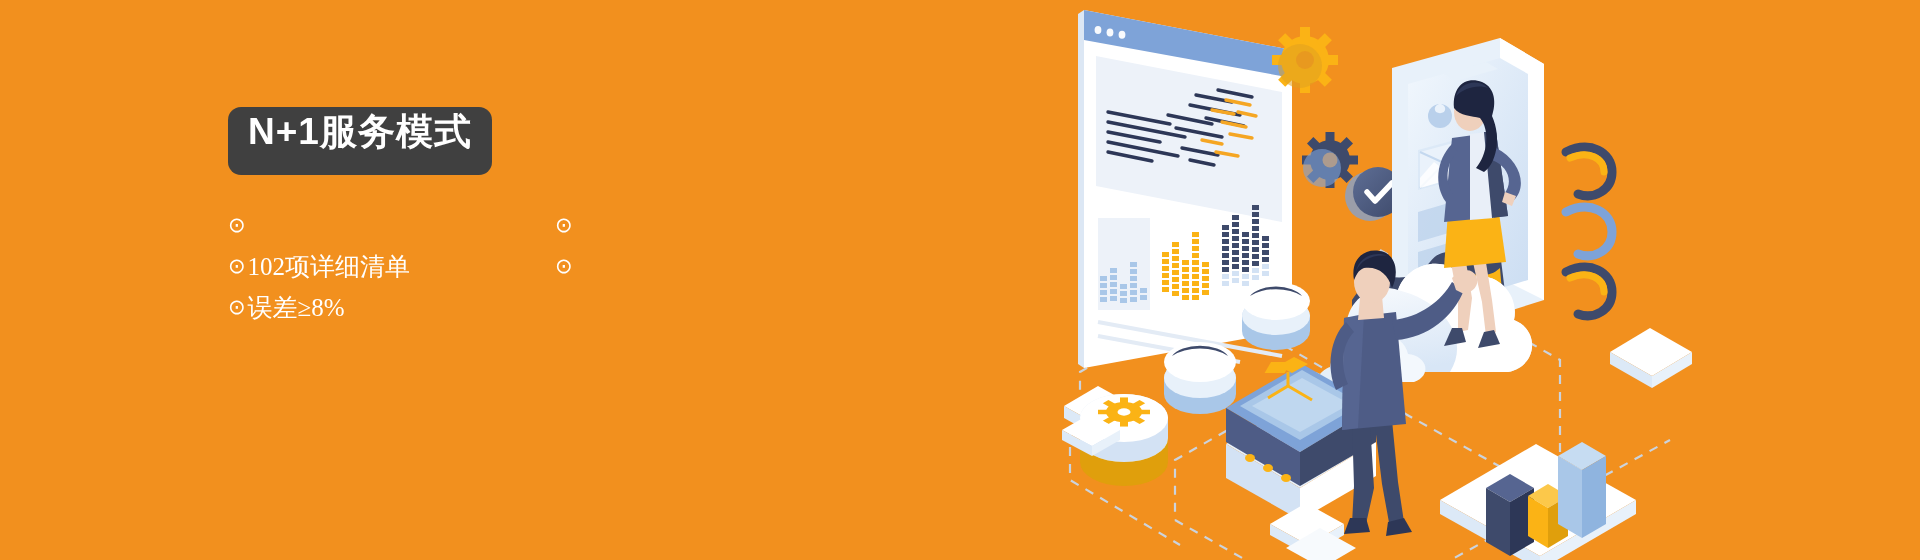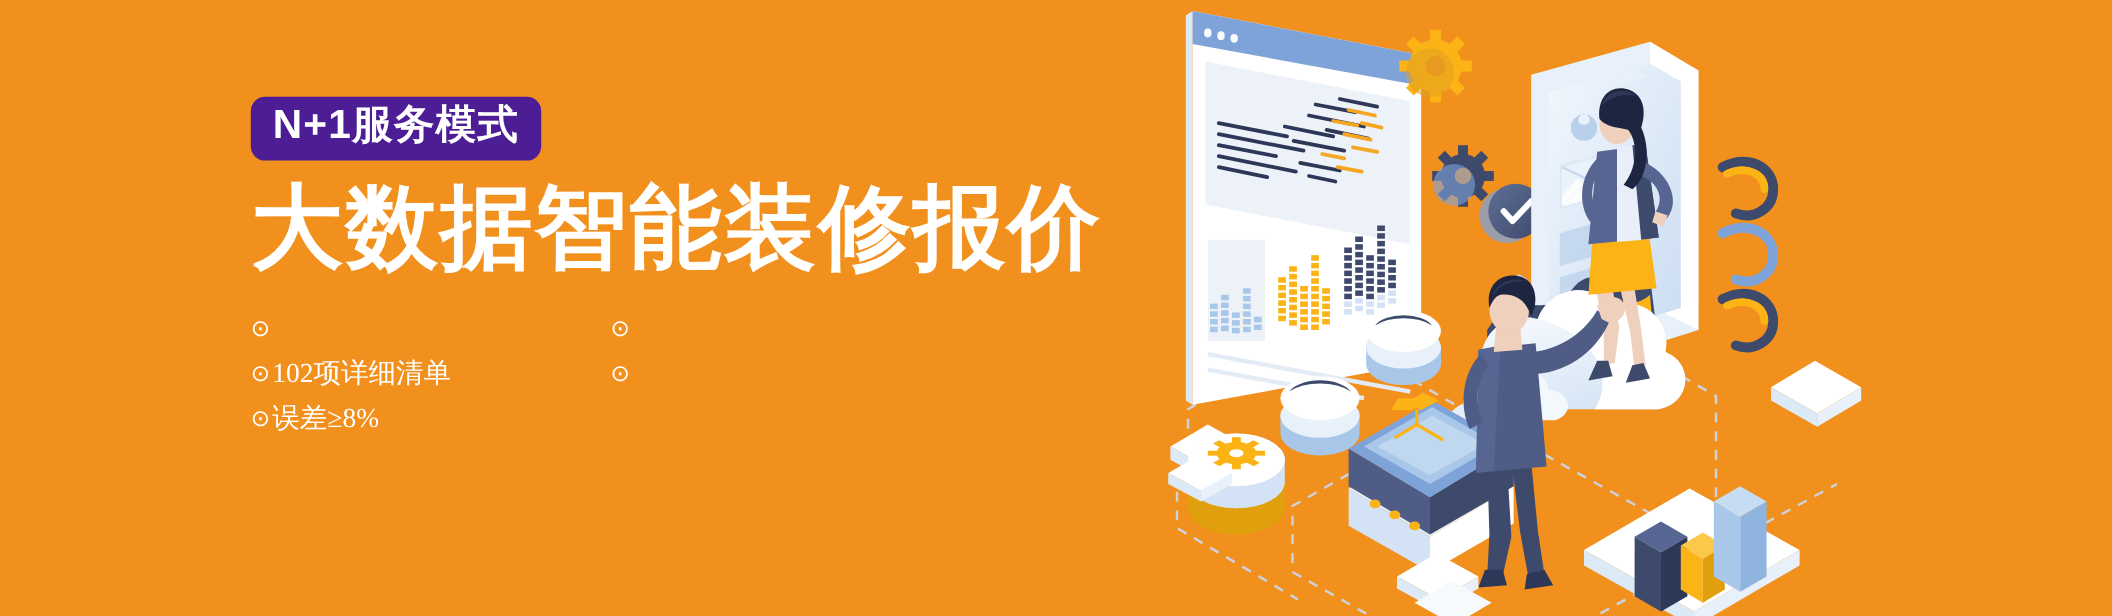--- a/index.html
+++ b/index.html
@@ -15,30 +15,31 @@
 
   
   #text-block {
     position: absolute;
     left: 228px; top: 88px;
     width: 760px;
   }
 
   #badge {
     display: inline-block;
-    background: #4c1d95;
+    background: #404040;
     color: #FFFFFF;
     font-family: "Liberation Sans", sans-serif;
     font-size: 37px;
     font-weight: bold;
     letter-spacing: 1px;
-    padding: 6px 20px 13px 20px;
+    padding: 6px 20px 23px 20px;
     border-radius: 13px;
     line-height: 1.05;
     white-space: nowrap;
+    margin-top: 19px;
   }
 
   #headline {
     margin-top: 18px;
     color: #FFFFFF;
     font-family: "Liberation Sans", sans-serif;
     font-size: 84px;
     font-weight: bold;
     letter-spacing: 2px;
     line-height: 1.0;
@@ -542,21 +543,20 @@
         <path d="M1092 446 L1120 430 L1120 440 L1092 456 Z" fill="#E8F1FA"></path>
       </g>
 
     </svg>
   </div>
 
   <div id="text-block">
 
     <div id="badge">N+1服务模式</div>
 
-    <div id="headline">大数据智能装修报价</div>
 
     <div id="bullets">
 
       <div class="bullet-col col-a">
         <div class="bullet-row">
           <span class="bullet-marker">⊙</span>
         </div>
         <div class="bullet-row">
           <span class="bullet-marker">⊙</span>
           <span>102项详细清单</span>

